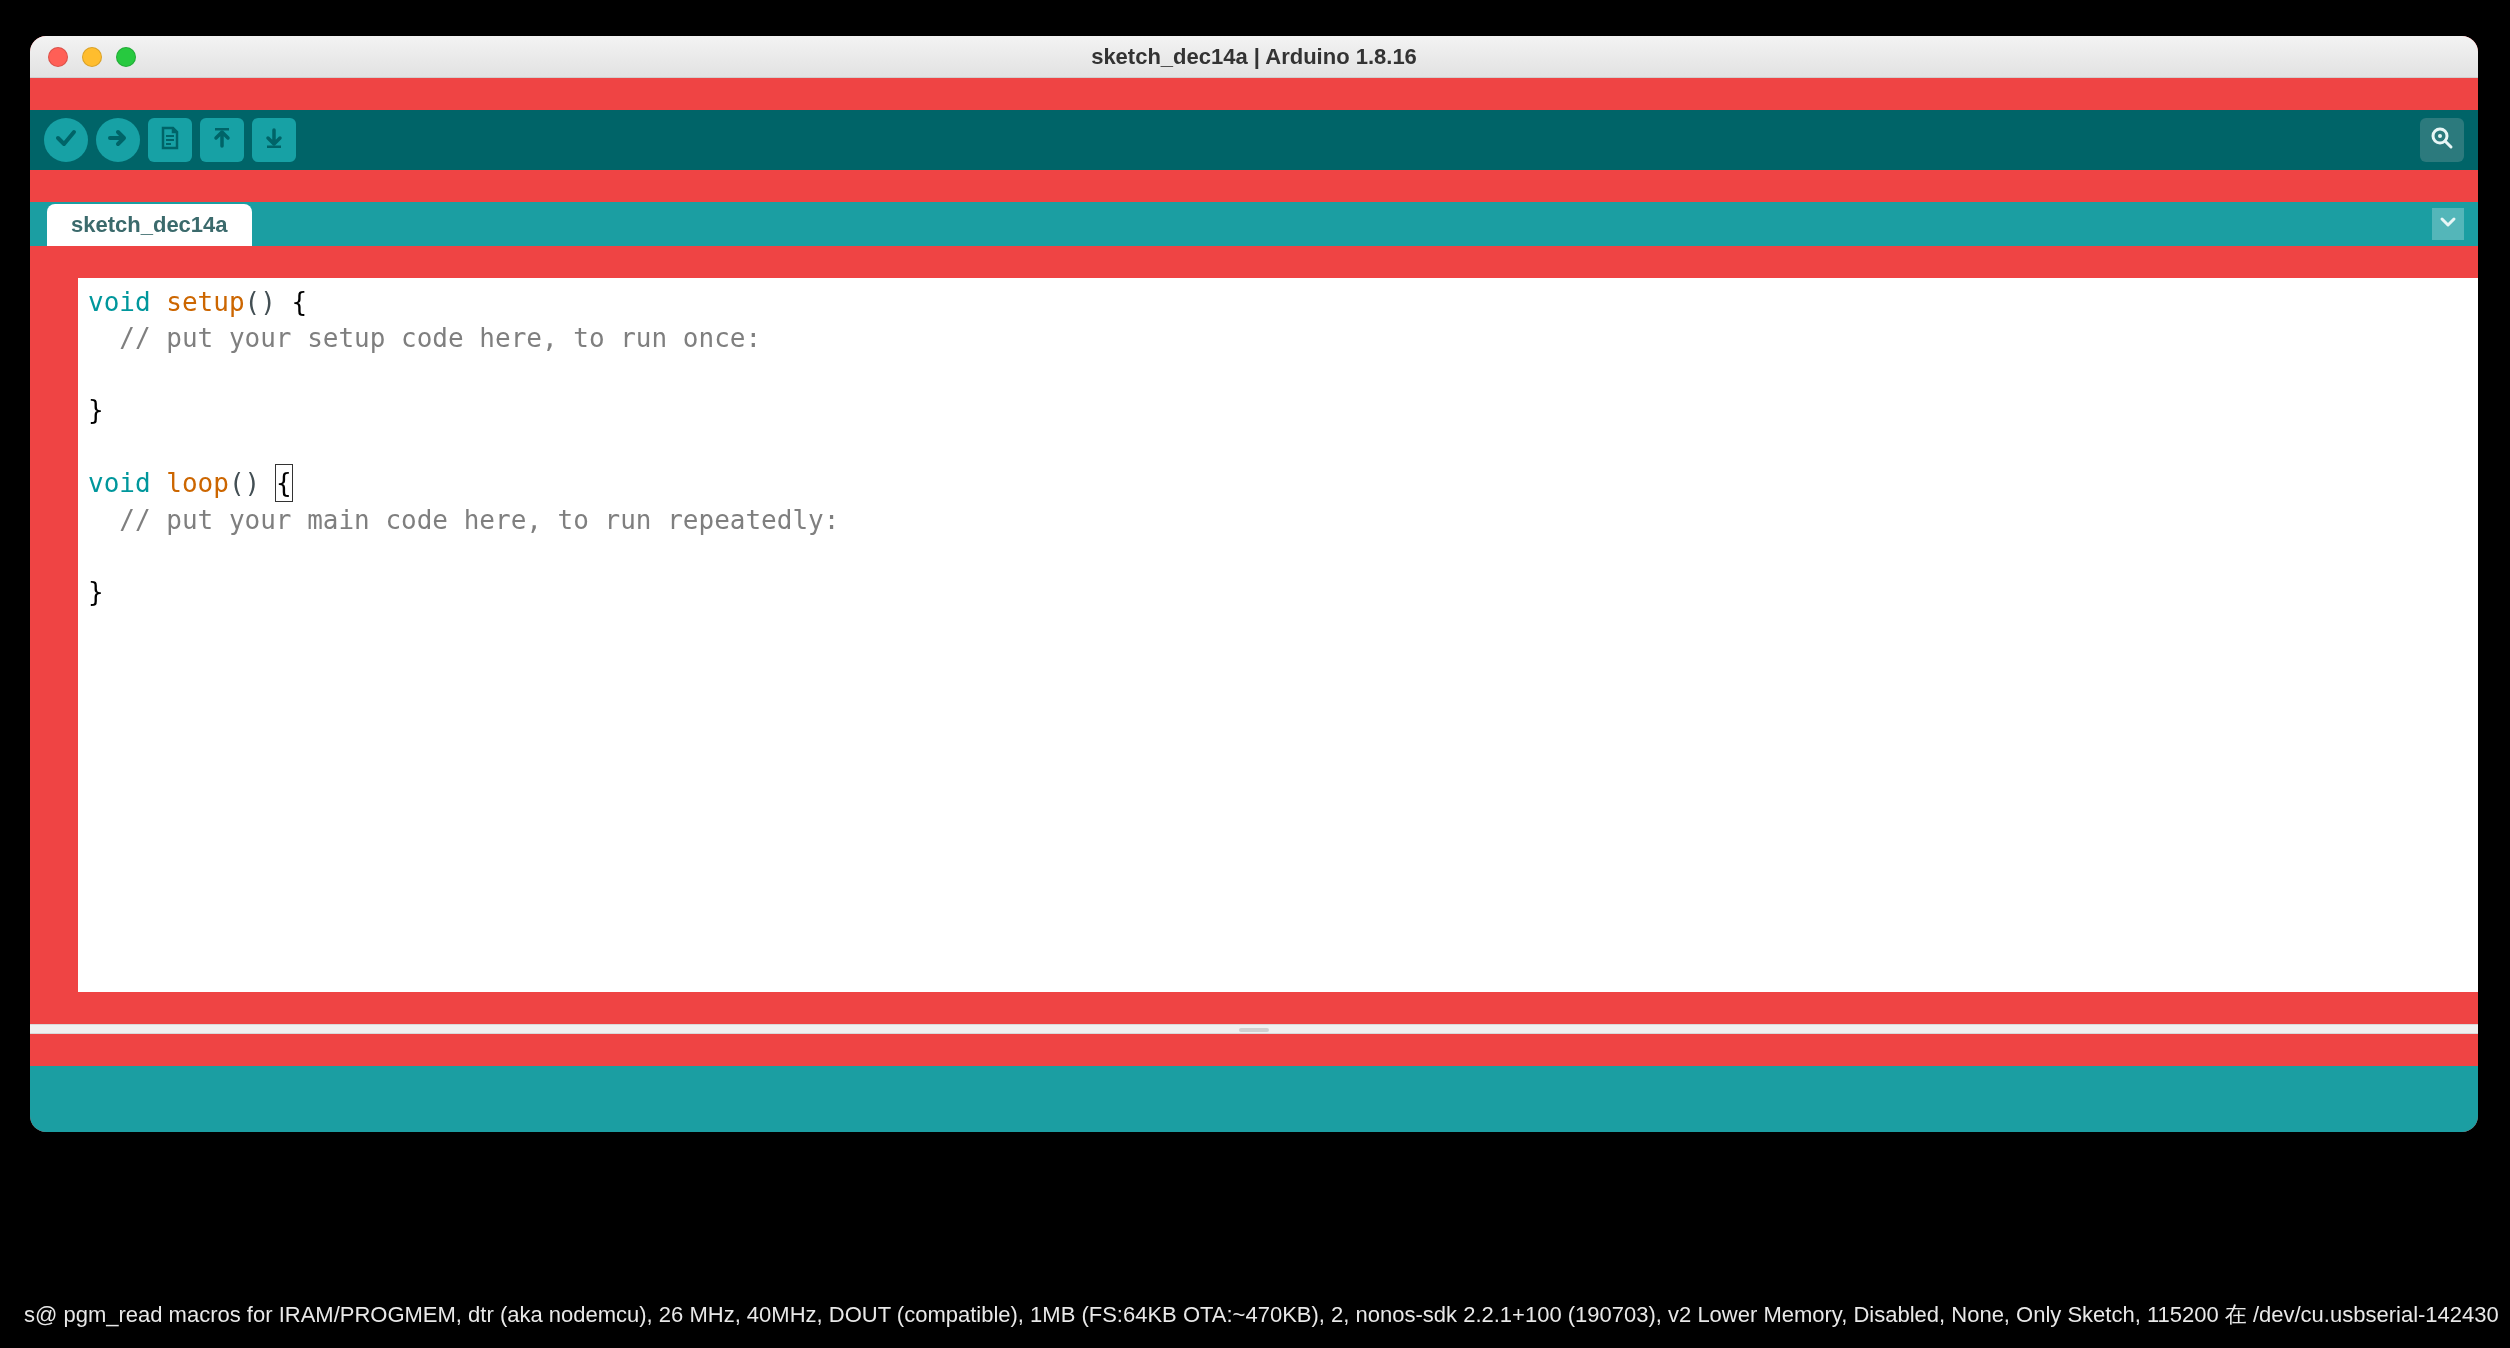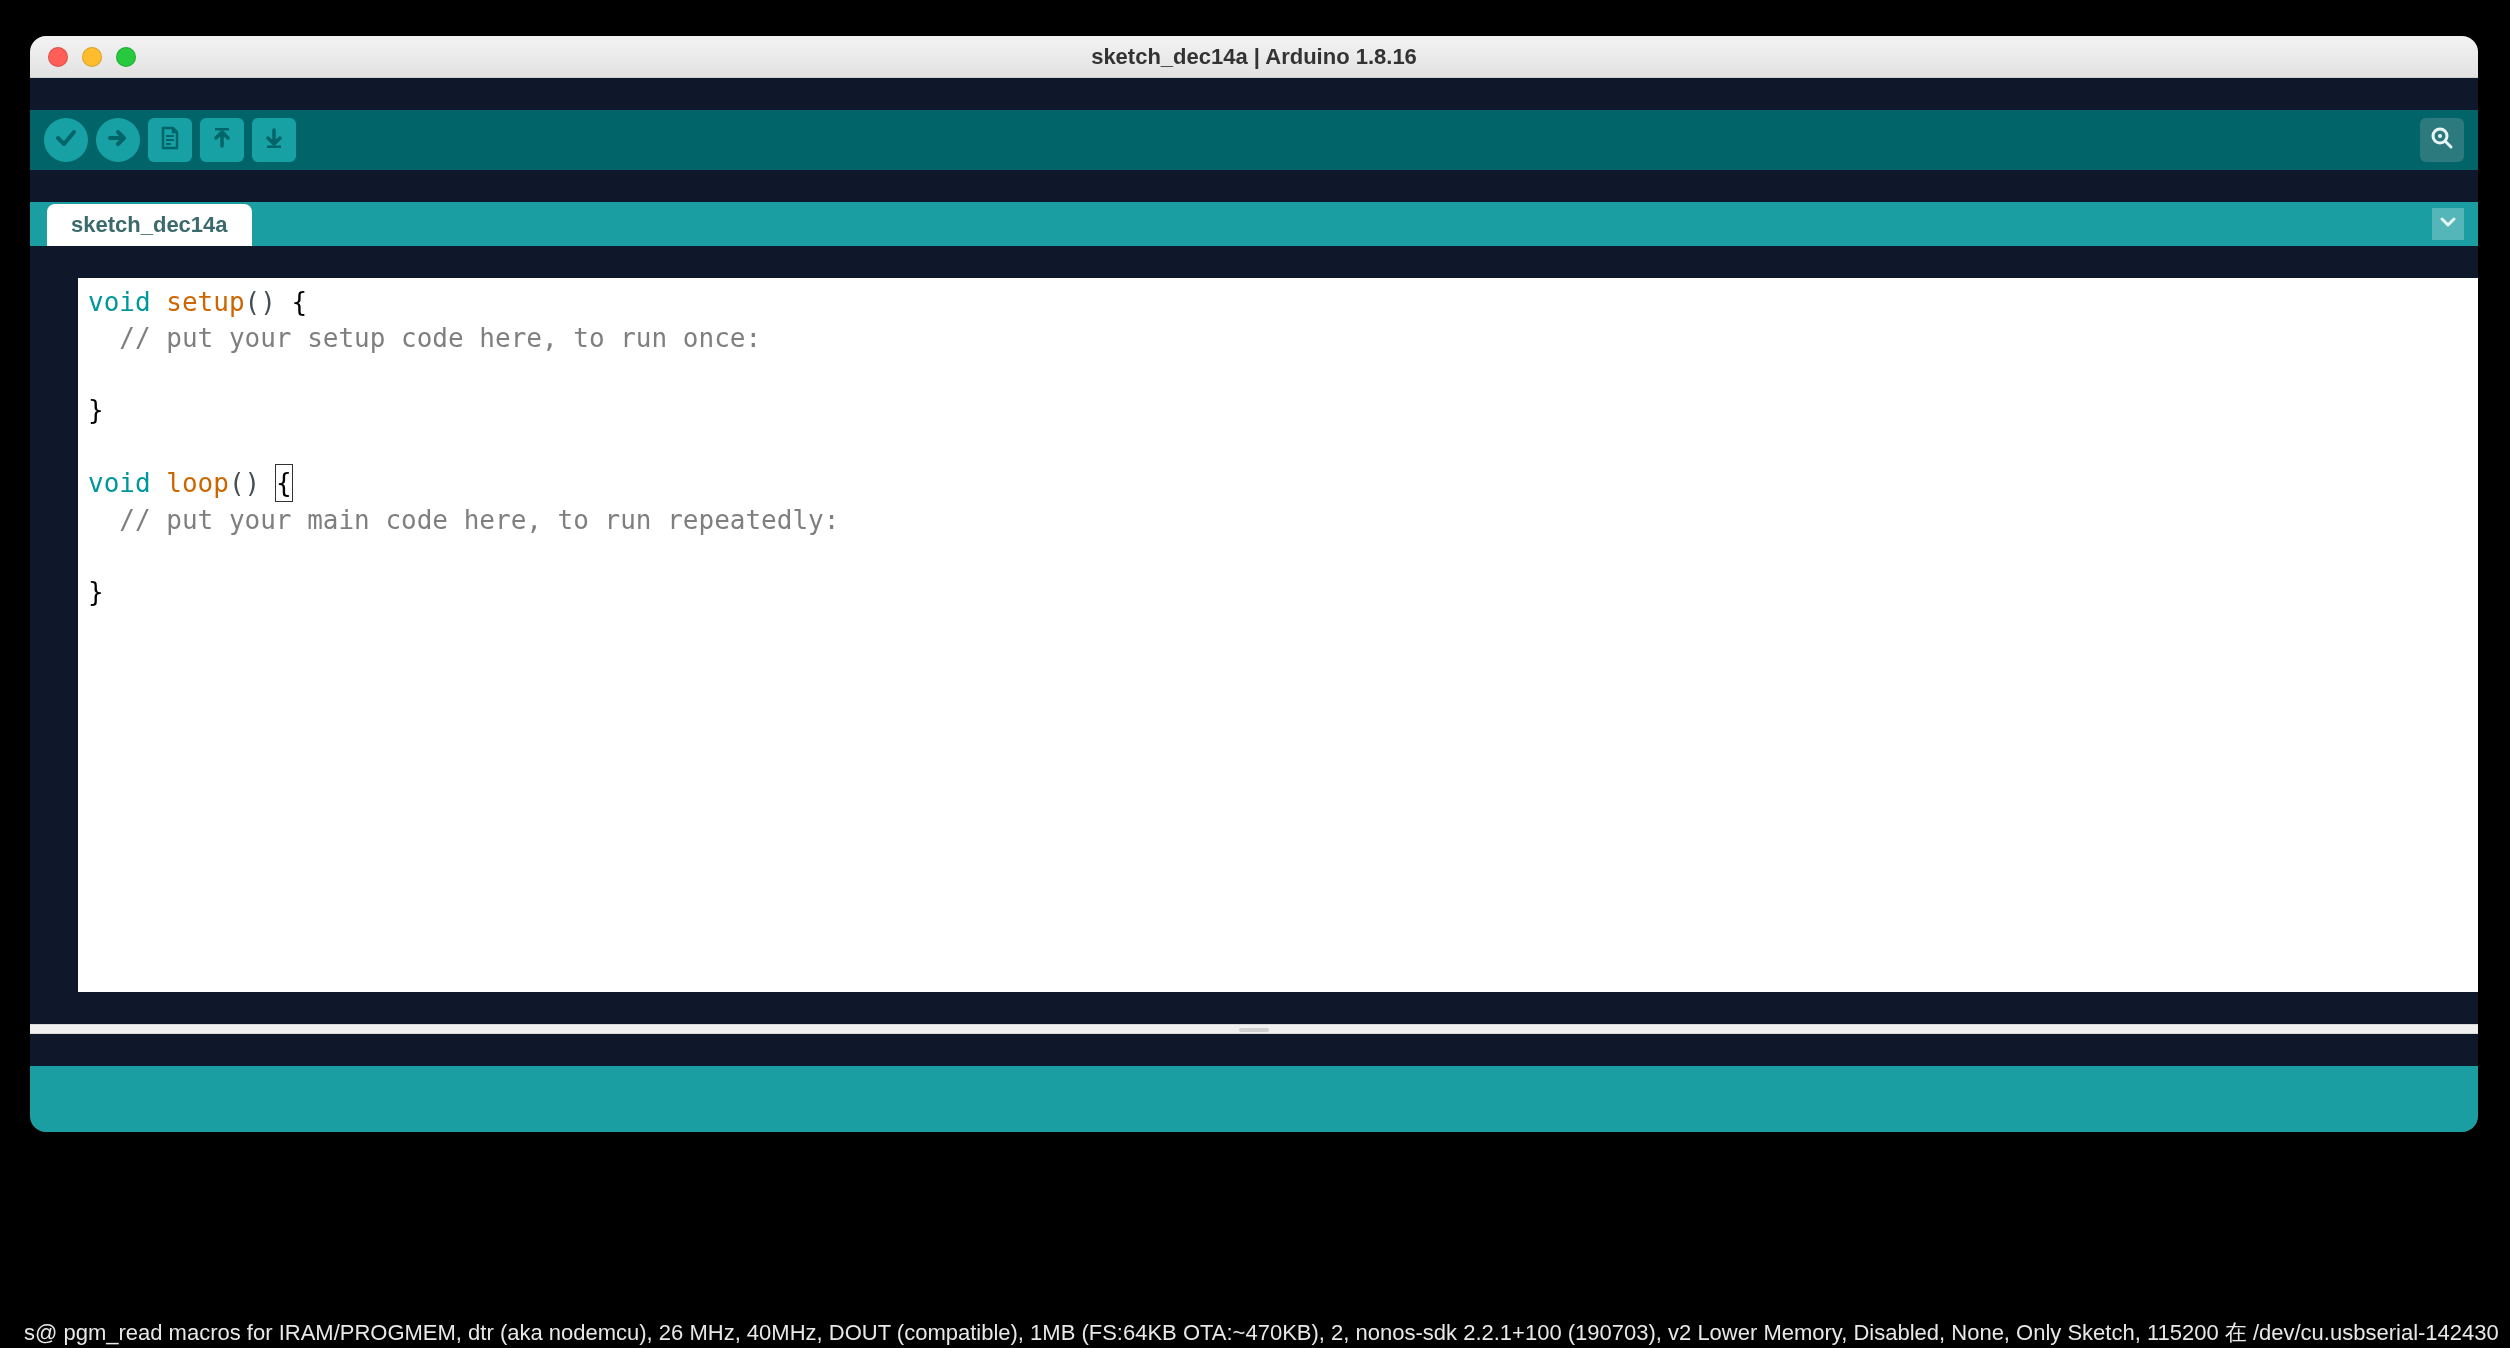--- a/index.html
+++ b/index.html
@@ -30,21 +30,21 @@
     position: relative;
   }
   .window {
     position: absolute;
     left: 30px; top: 36px;
     width: 2448px; height: 1096px;
     border-radius: 16px;
     overflow: hidden;
     box-shadow: 0 0 0 1px rgba(0,0,0,0.2);
     display: flex; flex-direction: column;
-    background: #0f172a;
+    background: #ef4444;
     gap: 32px;
   }
   .titlebar {
     height: 42px;
     background: linear-gradient(#f3f3f3,#e2e2e2);
     border-bottom: 1px solid #cfcfcf;
     display: flex; align-items: center;
     position: relative;
     flex-shrink: 0;
   }
@@ -158,21 +158,21 @@
     padding: 0 0px;
     margin: 0 -1px;
   }
   .statusbar {
     position: absolute;
     left: 0; right: 0; bottom: 0;
     height: 48px;
     background: #000;
     color: #e8e8e8;
     font-size: 22px;
-    display: flex; align-items: flex-end;
+    display: flex; align-items: flex-start;
     padding: 0 24px;
     font-family: -apple-system, "Helvetica Neue", Arial, sans-serif;
     white-space: nowrap;
     overflow: hidden;
   }
 </style>
 </head>
 <body>
 
 <div class="desktop">

